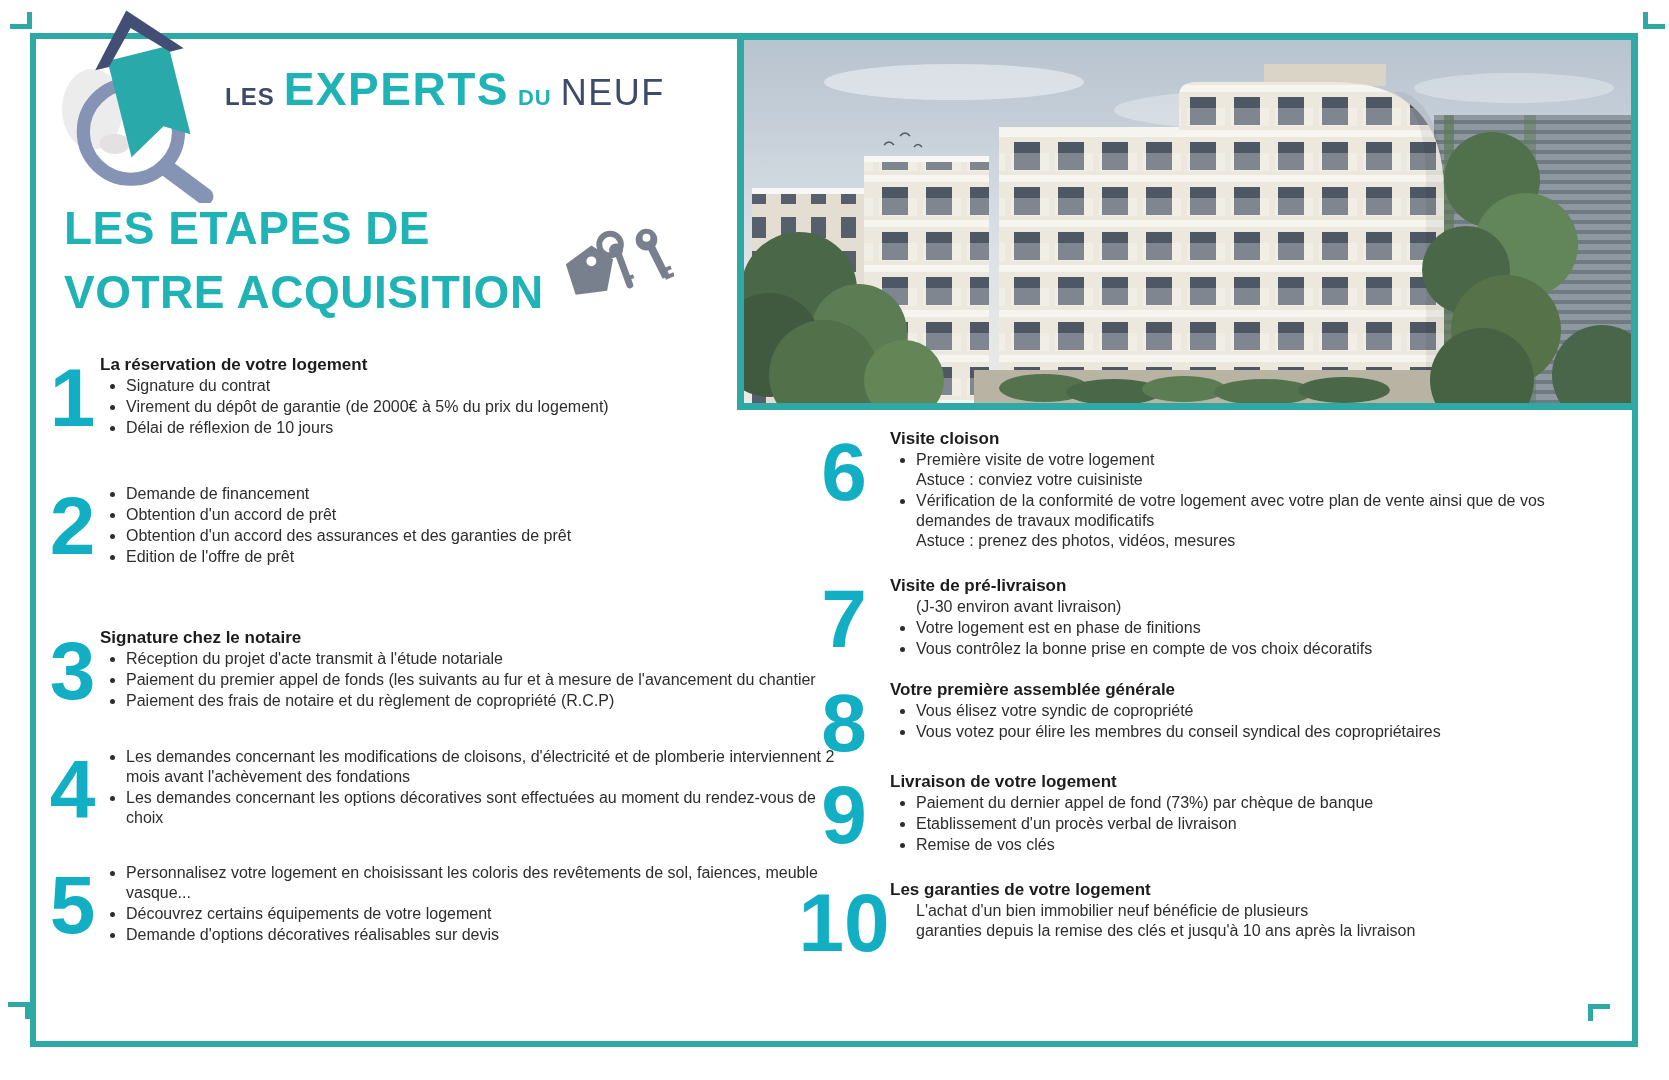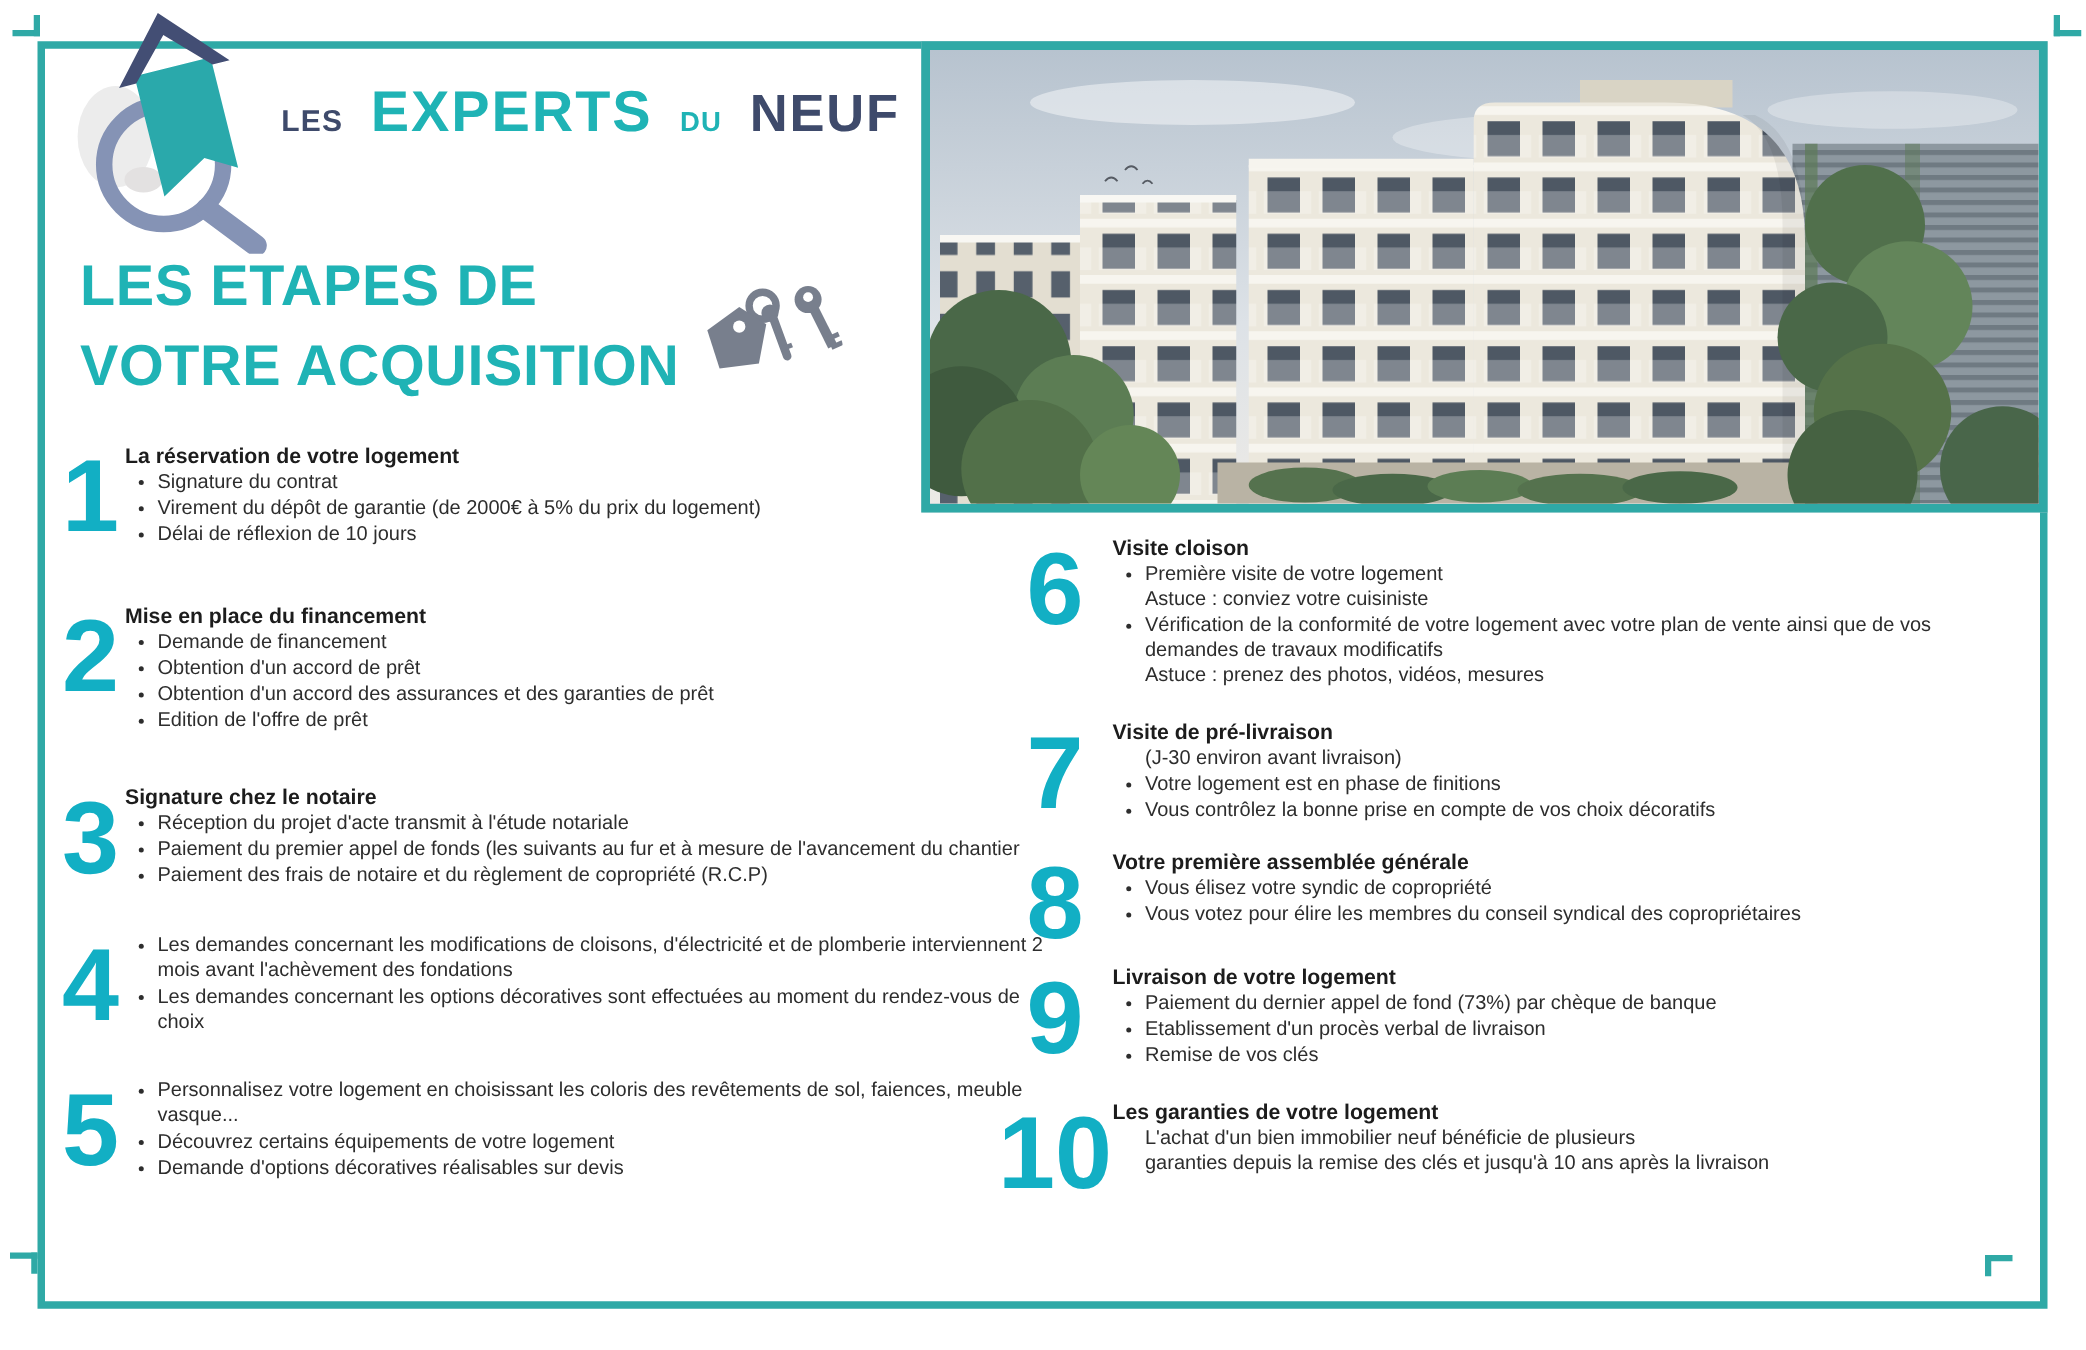--- a/index.html
+++ b/index.html
@@ -17,25 +17,25 @@
   .frame{position:absolute;left:30px;top:33px;width:1608px;height:1014px;border:6px solid var(--teal);}
   
   .mark{position:absolute;width:22px;height:17px;border:0 solid var(--teal);}
   .mark.tl{left:10px;top:12px;border-right-width:5px;border-bottom-width:5px;}
   .mark.tr{left:1643px;top:12px;border-left-width:5px;border-bottom-width:5px;}
   .mark.bl{left:8px;top:1002px;border-right-width:5px;border-top-width:5px;}
   .mark.br{left:1588px;top:1004px;border-left-width:5px;border-top-width:5px;}
 
   
   .logo-icon{position:absolute;left:56px;top:0px;width:162px;height:200px;z-index:3;}
-  .logo-text{position:absolute;left:225px;top:62px;z-index:3;display:flex;align-items:baseline;gap:22px;white-space:nowrap;}
+  .logo-text{position:absolute;left:225px;top:62px;z-index:3;display:flex;align-items:baseline;gap:9px;white-space:nowrap;}
   .logo-les{font-size:24px;font-weight:bold;letter-spacing:1px;color:var(--navy);}
   .logo-experts{font-size:46px;font-weight:bold;letter-spacing:1.5px;color:var(--titleteal);text-align:right;}
   .logo-du{font-size:22px;font-weight:bold;letter-spacing:1px;color:var(--titleteal);}
-  .logo-neuf{font-size:42px;font-weight:bold;letter-spacing:1.5px;color:var(--navy);}
+  .logo-neuf{font-size:36px;font-weight:normal;letter-spacing:1.5px;color:var(--navy);}
 
   
   .title{position:absolute;left:64px;top:196px;z-index:3;font-weight:bold;color:var(--titleteal);
          font-size:46px;line-height:64px;letter-spacing:.5px;}
   .keys-icon{position:absolute;left:556px;top:220px;width:118px;height:84px;z-index:3;}
 
   
   .photo{position:absolute;left:737px;top:33px;width:901px;height:377px;border:7px solid var(--teal);
          background:#ccd4db;overflow:hidden;}
   .photo svg{display:block;width:100%;height:100%;}
@@ -196,21 +196,20 @@
           </li>
           <li>
             <div class="itxt">Délai de réflexion de 10 jours</div>
           </li>
         </ul>
       </div>
     </div>
     <div class="step">
       <div class="num">2</div>
       <div class="stepbody">
-        <div class="heading">Mise en place du financement</div>
         <ul class="items">
           <li>
             <div class="itxt">Demande de financement</div>
           </li>
           <li>
             <div class="itxt">Obtention d'un accord de prêt</div>
           </li>
           <li>
             <div class="itxt">Obtention d'un accord des assurances et des garanties de prêt</div>
           </li>

